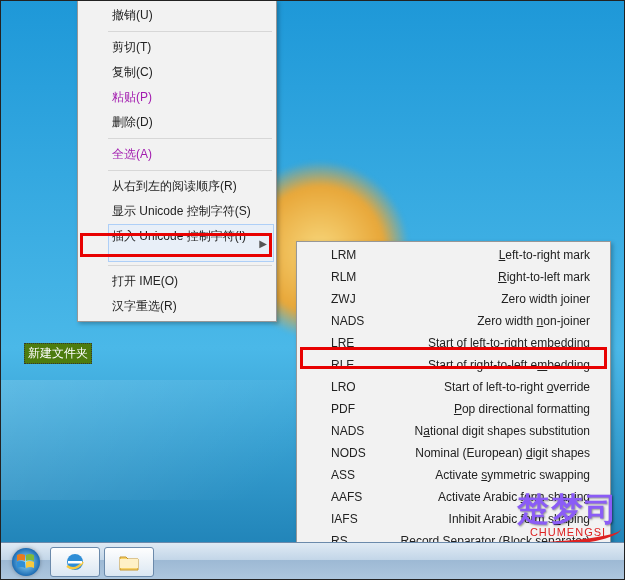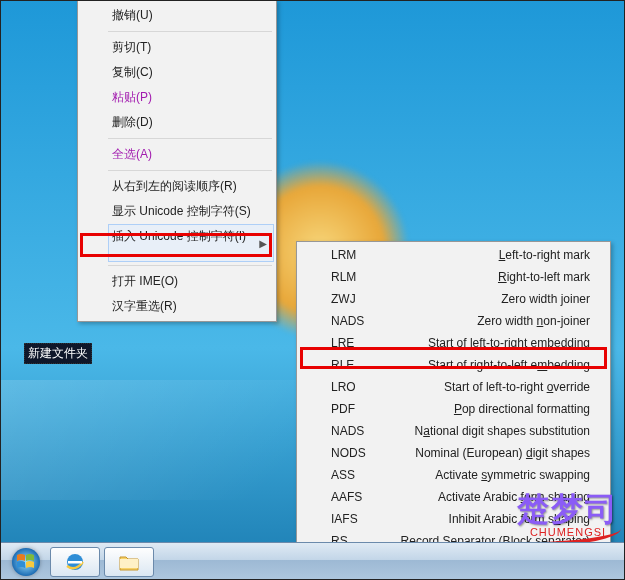--- a/index.html
+++ b/index.html
@@ -1,20 +1,20 @@
 <!DOCTYPE html>
 <html><head>
 <meta charset="utf-8">
 <style>
   * { margin:0; padding:0; box-sizing:border-box; }
   body { font-family:"Microsoft YaHei","Segoe UI",Tahoma,sans-serif; font-size:12px; width:625px; height:580px; overflow:hidden; position:relative; background:linear-gradient(to bottom,#1e98d8 0%,#4ab8e8 60%,#1a7bb0 100%); }
   .desktop { position:absolute; inset:0; }
   .glow { position:absolute; left:230px; top:160px; width:180px; height:180px; border-radius:50%; background:radial-gradient(circle,#f7d67a 0%,#e8a739 50%,rgba(232,167,57,0) 70%); filter:blur(2px); }
   .lightrays { position:absolute; left:0; bottom:80px; right:0; height:120px; background:linear-gradient(135deg,rgba(255,255,255,0.3) 0%,rgba(255,255,255,0) 50%); opacity:0.5; }
-  .filelabel { position:absolute; left:24px; top:343px; background:#0f172a; color:#fff; border:1px dotted #333; padding:1px 3px; font-size:12px; }
+  .filelabel { position:absolute; left:24px; top:343px; background:#4d7c0f; color:#fff; border:1px dotted #333; padding:1px 3px; font-size:12px; }
   .taskbar { position:absolute; left:0; right:0; bottom:0; height:38px; background:linear-gradient(to bottom,#dfeaf4 0%,#c3d6e8 45%,#9db9d4 46%,#aec7de 100%); border-top:1px solid #6b8aab; display:flex; align-items:center; padding:0 6px; gap:4px; }
   .orb { width:40px; height:32px; display:flex; align-items:center; justify-content:center; }
   .orb svg { filter:drop-shadow(0 0 2px rgba(0,0,0,0.3)); }
   .tb-btn { width:50px; height:30px; border:1px solid #6b8aab; border-radius:3px; background:linear-gradient(to bottom,#fefefe,#dbe7f2); display:flex; align-items:center; justify-content:center; }
   .menu { position:absolute; background:#f2f2f2; border:1px solid #979797; box-shadow:2px 2px 4px rgba(0,0,0,0.25); padding:2px; }
   .menu-left { left:77px; top:0; width:200px; }
   .menu-right { left:296px; top:241px; width:315px; }
   .gutter { position:absolute; left:2px; top:2px; bottom:2px; width:26px; background:#f2f2f2; }
   .items { position:relative; margin-left:28px; }
   .mi { padding:4px 18px 4px 4px; color:#222; white-space:nowrap; cursor:default; position:relative; }

